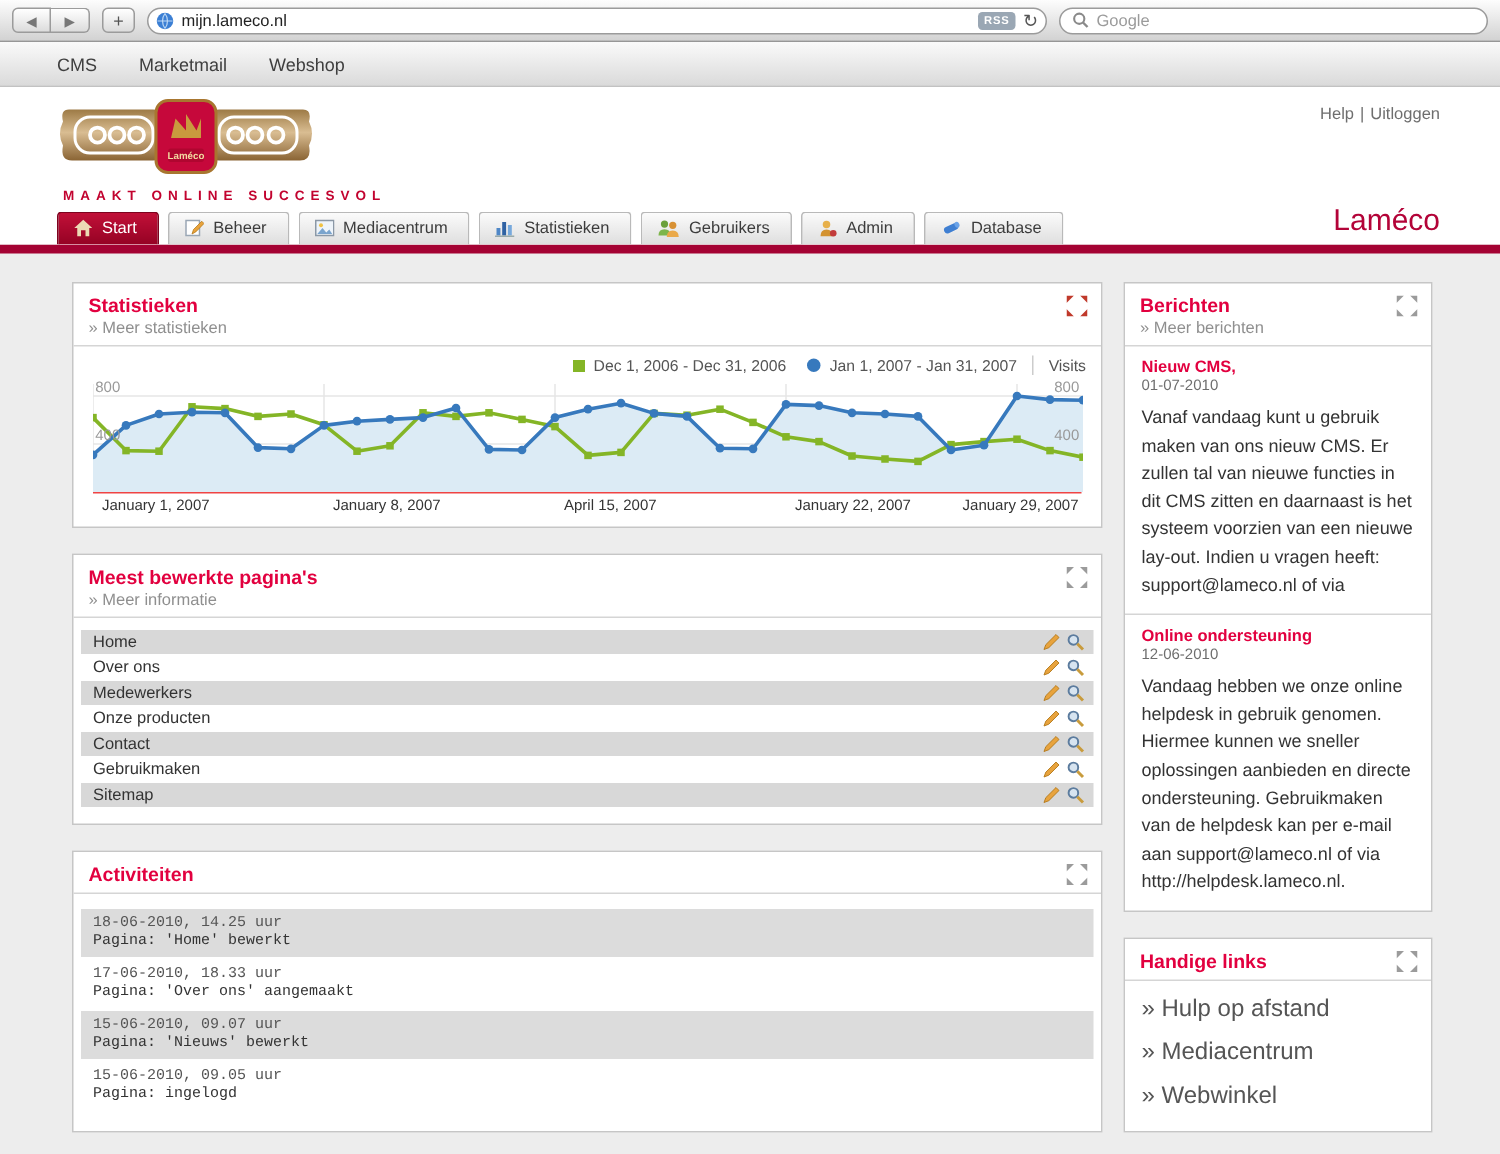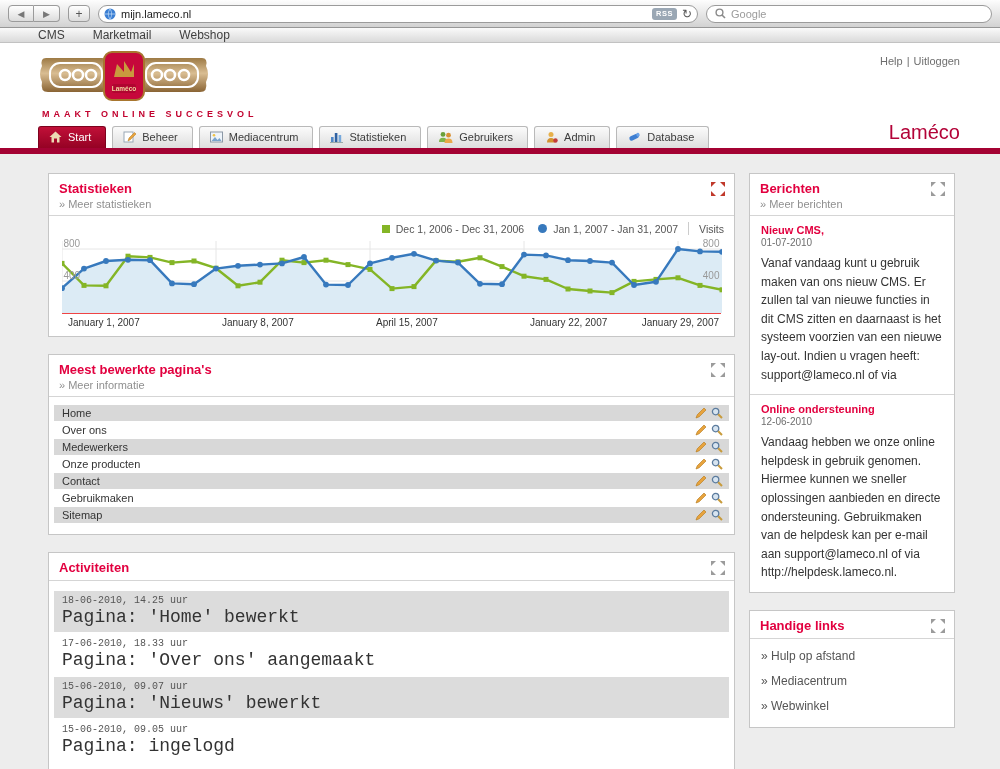--- a/index.html
+++ b/index.html
@@ -19,21 +19,21 @@
   .url-field { flex:0 0 600px; height:18px; background:#fff; border:1px solid #9b9b9b; border-radius:10px;
     display:flex; align-items:center; padding:0 5px; gap:5px; font-size:11px; color:#222; }
   .url-text { flex:1; }
   .rss-badge { background:#9aa7b4; color:#fff; font-size:7.5px; font-weight:bold; border-radius:3px;
     padding:1.5px 4px; letter-spacing:.5px; }
   .reload { font-size:12px; color:#555; line-height:1; }
   .search-field { flex:1; height:18px; background:#fff; border:1px solid #9b9b9b; border-radius:10px;
     display:flex; align-items:center; padding:0 8px; gap:5px; font-size:11px; color:#9b9b9b; }
 
   
-  .menu-bar { height:15px; background:linear-gradient(#fafafa,#dadada); border-bottom:1px solid #c2c2c2;
+  .menu-bar { height:30px; background:linear-gradient(#fafafa,#dadada); border-bottom:1px solid #c2c2c2;
     display:flex; align-items:center; padding-left:38px; gap:28px; }
   .menu-link { font-size:12px; color:#3f3f3f; cursor:pointer; }
 
   .site-header { height:80px; background:#fff; position:relative; }
   .help-links { position:absolute; top:12px; right:40px; font-size:11px; color:#6e6e6e; display:flex; gap:4px; }
   .help-links span { cursor:pointer; }
   .logo-wrap { position:absolute; left:38px; top:7px; }
   .tagline { font-size:9px; font-weight:bold; letter-spacing:4px; color:#c2032f; margin-top:3px; padding-left:4px; }
 
   .tab-row { background:#fff; display:flex; align-items:flex-end; padding-left:38px; position:relative; height:25px; }
@@ -73,30 +73,30 @@
   .page-row { display:flex; align-items:center; height:16px; margin-bottom:1px; padding:0 6px 0 8px; font-size:11px; color:#333; cursor:pointer; }
   .page-row:nth-child(odd) { background:#d8d8d8; }
   .row-icons { margin-left:auto; display:flex; gap:4px; }
   .row-icons svg { cursor:pointer; }
 
   
   .act-list { padding:10px 5px 12px;font-family:Liberation Mono, monospace; }
   .act-item { padding:4px 8px 5px; margin-bottom:2px; }
   .act-item:nth-child(odd) { background:#dcdcdc; }
   .act-time { font-size:10px; color:#555; }
-  .act-text { font-size:18px; color:#333; margin-top:1px; }
+  .act-text { font-size:10px; color:#333; margin-top:1px; }
 
   
   .msg { padding:8px 11px 10px; }
   .msg + .msg { border-top:1px solid #d5d5d5; }
   .msg-title { font-size:11px; font-weight:bold; color:#e2003f; }
   .msg-date { font-size:10px; color:#6e6e6e; margin:1px 0 6px; }
   .msg-body { font-size:12px; color:#333; line-height:1.55; }
   .links-list { padding:10px 11px 14px; }
-  .quick-link { font-size:12px; color:#555; margin-bottom:11px; cursor:pointer; }
+  .quick-link { font-size:16px; color:#555; margin-bottom:11px; cursor:pointer; }
   .quick-link:last-child { margin-bottom:0; }
 </style>
 </head>
 <body>
 
 <div class="browser-bar">
   <div class="nav-btns">
     <div class="nav-btn back">◀</div>
     <div class="nav-btn fwd">▶</div>
   </div>

